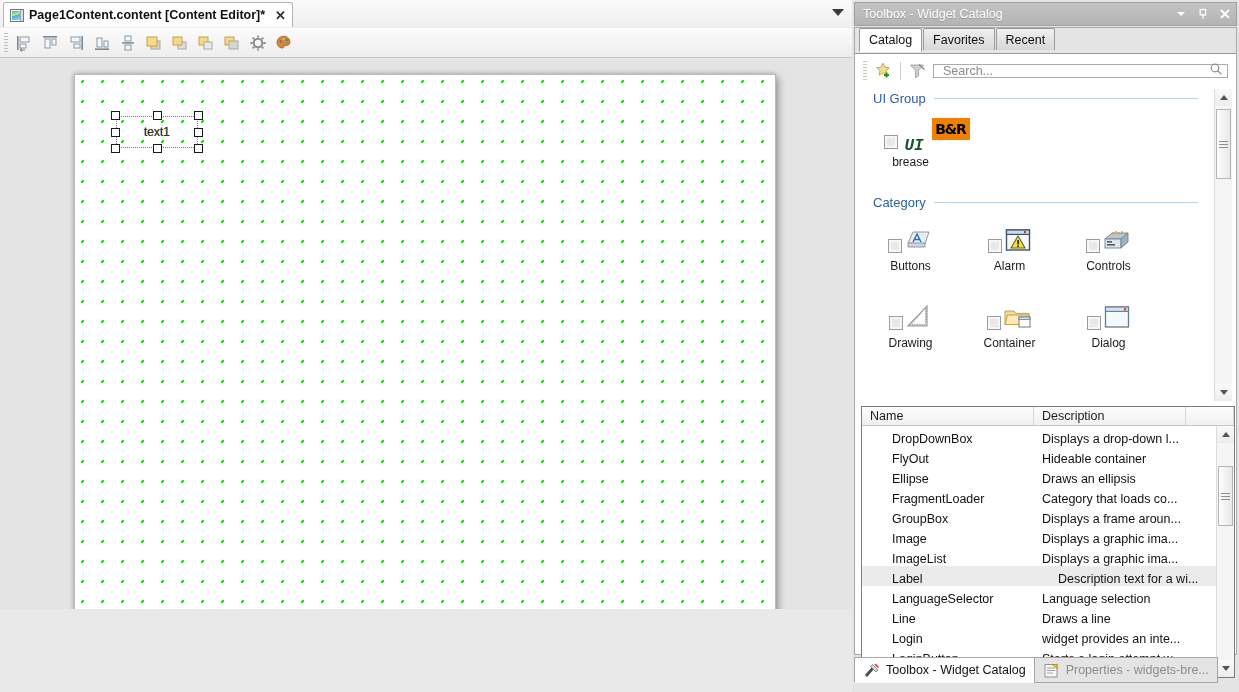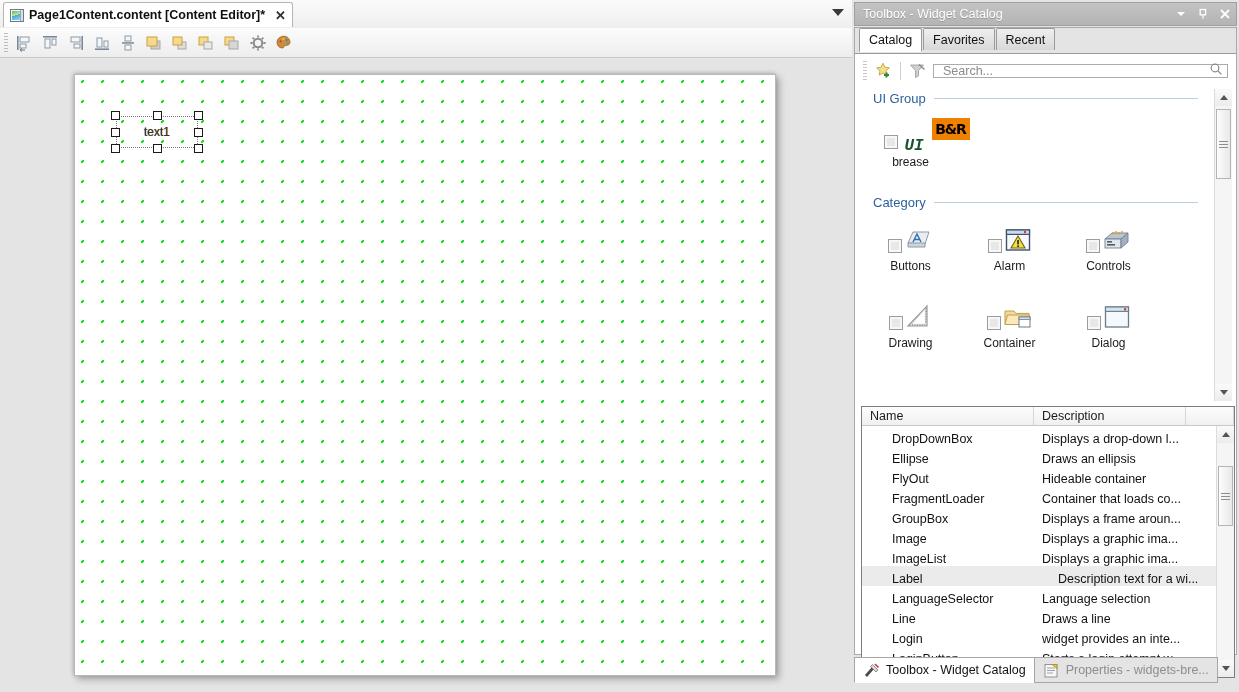--- a/index.html
+++ b/index.html
@@ -65,21 +65,21 @@
     display:flex;align-items:center;padding-left:4px;box-sizing:border-box;
   }
   .tbgrip{width:4px;height:20px;margin-right:3px;
     background:repeating-linear-gradient(#bdbdbd 0 1px, transparent 1px 3px);
   }
   .tbbtn{width:26px;height:24px;display:flex;align-items:center;justify-content:center;position:relative;}
   .tbbtn svg{display:block;}
 
   
   #canvasarea{
-    position:absolute;left:0;top:59px;width:852px;height:633px;
+    position:absolute;left:0;top:59px;width:852px;height:550px;
     background:#e4e4e4;
     border-right:1px solid #9e9e9e;
     overflow:hidden;
     text-align:center;
   }
   #page{
     position:absolute;left:74px;top:15px;width:700px;height:600px;
     background:#ffffff;
     border:1px solid #b9b9b9;
     box-shadow:3px 3px 7px rgba(0,0,0,0.30), -1px -1px 4px rgba(0,0,0,0.18);
@@ -594,30 +594,30 @@
           <div class="hc c1">Name</div>
           <div class="hc c2">Description</div>
           <div class="hc c3"></div>
         </div>
         <div id="listrows">
             <div class="lrow">
               <div class="c1">DropDownBox</div>
               <div class="c2">Displays a drop-down l...</div>
             </div>
             <div class="lrow">
+              <div class="c1">FlyOut</div>
+              <div class="c2">Hideable container</div>
+            </div>
+            <div class="lrow">
               <div class="c1">Ellipse</div>
               <div class="c2">Draws an ellipsis</div>
             </div>
             <div class="lrow">
-              <div class="c1">FlyOut</div>
-              <div class="c2">Hideable container</div>
-            </div>
-            <div class="lrow">
               <div class="c1">FragmentLoader</div>
-              <div class="c2">Container that loads co...</div>
+              <div class="c2">Category that loads co...</div>
             </div>
             <div class="lrow">
               <div class="c1">GroupBox</div>
               <div class="c2">Displays a frame aroun...</div>
             </div>
             <div class="lrow">
               <div class="c1">Image</div>
               <div class="c2">Displays a graphic ima...</div>
             </div>
             <div class="lrow">

